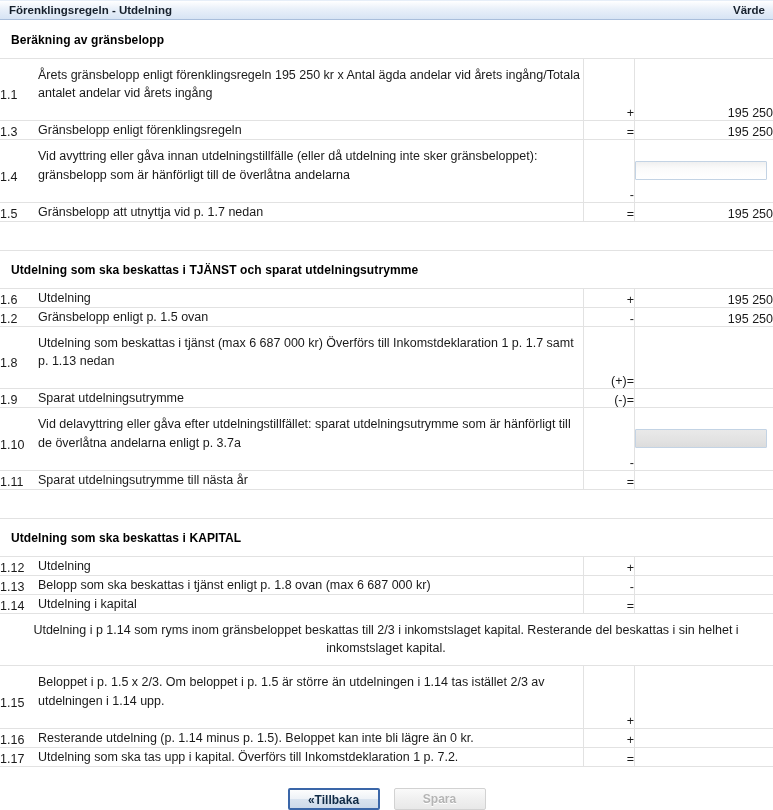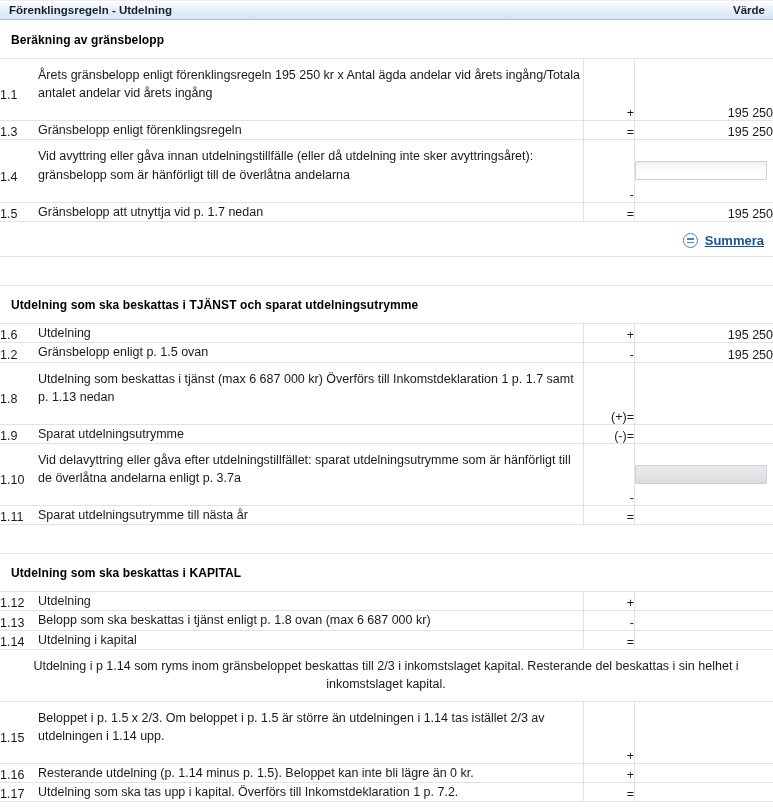--- a/index.html
+++ b/index.html
@@ -228,42 +228,31 @@
       <td class="c-val">195 250</td>
     </tr>
     <tr>
       <td class="c-num">1.3</td>
       <td class="c-label">Gränsbelopp enligt förenklingsregeln</td>
       <td class="c-op">=</td>
       <td class="c-val">195 250</td>
     </tr>
     <tr class="row-2line">
       <td class="c-num">1.4</td>
-      <td class="c-label">Vid avyttring eller gåva innan utdelningstillfälle (eller då utdelning inte sker avyttringsåret): gränsbelopp som är hänförligt till de överlåtna andelarna</td>
+      <td class="c-label">Vid avyttring eller gåva innan utdelningstillfälle (eller då utdelning inte sker gränsbeloppet): gränsbelopp som är hänförligt till de överlåtna andelarna</td>
       <td class="c-op">-</td>
       <td class="c-val hasinput">
         <input class="money" type="text" value="" style="">
       </td>
     </tr>
     <tr>
       <td class="c-num">1.5</td>
       <td class="c-label">Gränsbelopp att utnyttja vid p. 1.7 nedan</td>
       <td class="c-op">=</td>
       <td class="c-val">195 250</td>
-    </tr>
-    <tr class="summera-row">
-      <td colspan="4">
-        <span class="summera-wrap">
-          <span class="eq-icon">
-                <i></i>
-                <i></i>
-              </span>
-          <a class="summera">Summera</a>
-        </span>
-      </td>
     </tr>
   </tbody>
     </table>
 
   <div class="gap-block"></div>
 
   <div class="section-head tight">Utdelning som ska beskattas i TJÄNST och sparat utdelningsutrymme</div>
 
   <table class="grid">
     <tbody>

